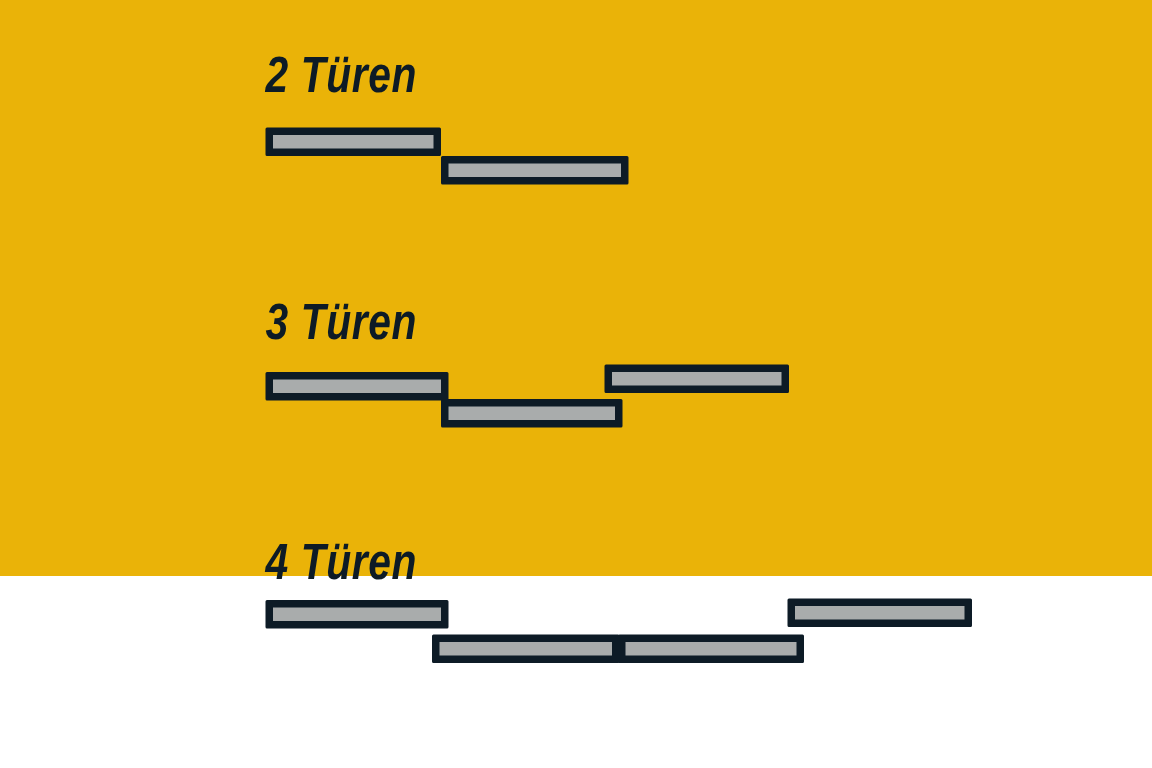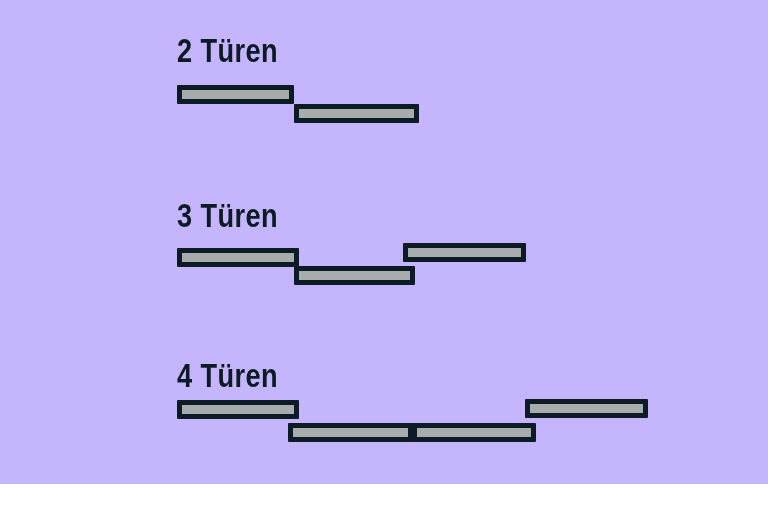--- a/index.html
+++ b/index.html
@@ -39,21 +39,21 @@
     position: absolute;
     box-sizing: border-box;
     background: #a9acac;
     border: 5px solid #0d1b26;
     border-radius: 1px;
   }
 </style>
 </head>
 <body>
 
-<div id="diagram-canvas" style="background: #c4b5fd; width: 768px; height: 484px;">
+<div id="diagram-canvas" style="background: #eab308; width: 768px; height: 384px; font-style: italic;">
     <div class="door-group">
       <div class="group-label" style="left: 177px; top: 33px; color: rgb(13, 27, 38);">2 Türen</div>
       <div class="panel" style="left: 177px; top: 85px; width: 117px; height: 19px; background: rgb(169, 172, 172); border-color: rgb(13, 27, 38); border-width: 5px;"></div>
       <div class="panel" style="left: 294px; top: 104px; width: 125px; height: 19px; background: rgb(169, 172, 172); border-color: rgb(13, 27, 38); border-width: 5px;"></div>
     </div>
     <div class="door-group">
       <div class="group-label" style="left: 177px; top: 198px; color: rgb(13, 27, 38);">3 Türen</div>
       <div class="panel" style="left: 177px; top: 248px; width: 122px; height: 19px; background: rgb(169, 172, 172); border-color: rgb(13, 27, 38); border-width: 5px;"></div>
       <div class="panel" style="left: 294px; top: 266px; width: 121px; height: 19px; background: rgb(169, 172, 172); border-color: rgb(13, 27, 38); border-width: 5px;"></div>
       <div class="panel" style="left: 403px; top: 243px; width: 123px; height: 19px; background: rgb(169, 172, 172); border-color: rgb(13, 27, 38); border-width: 5px;"></div>

